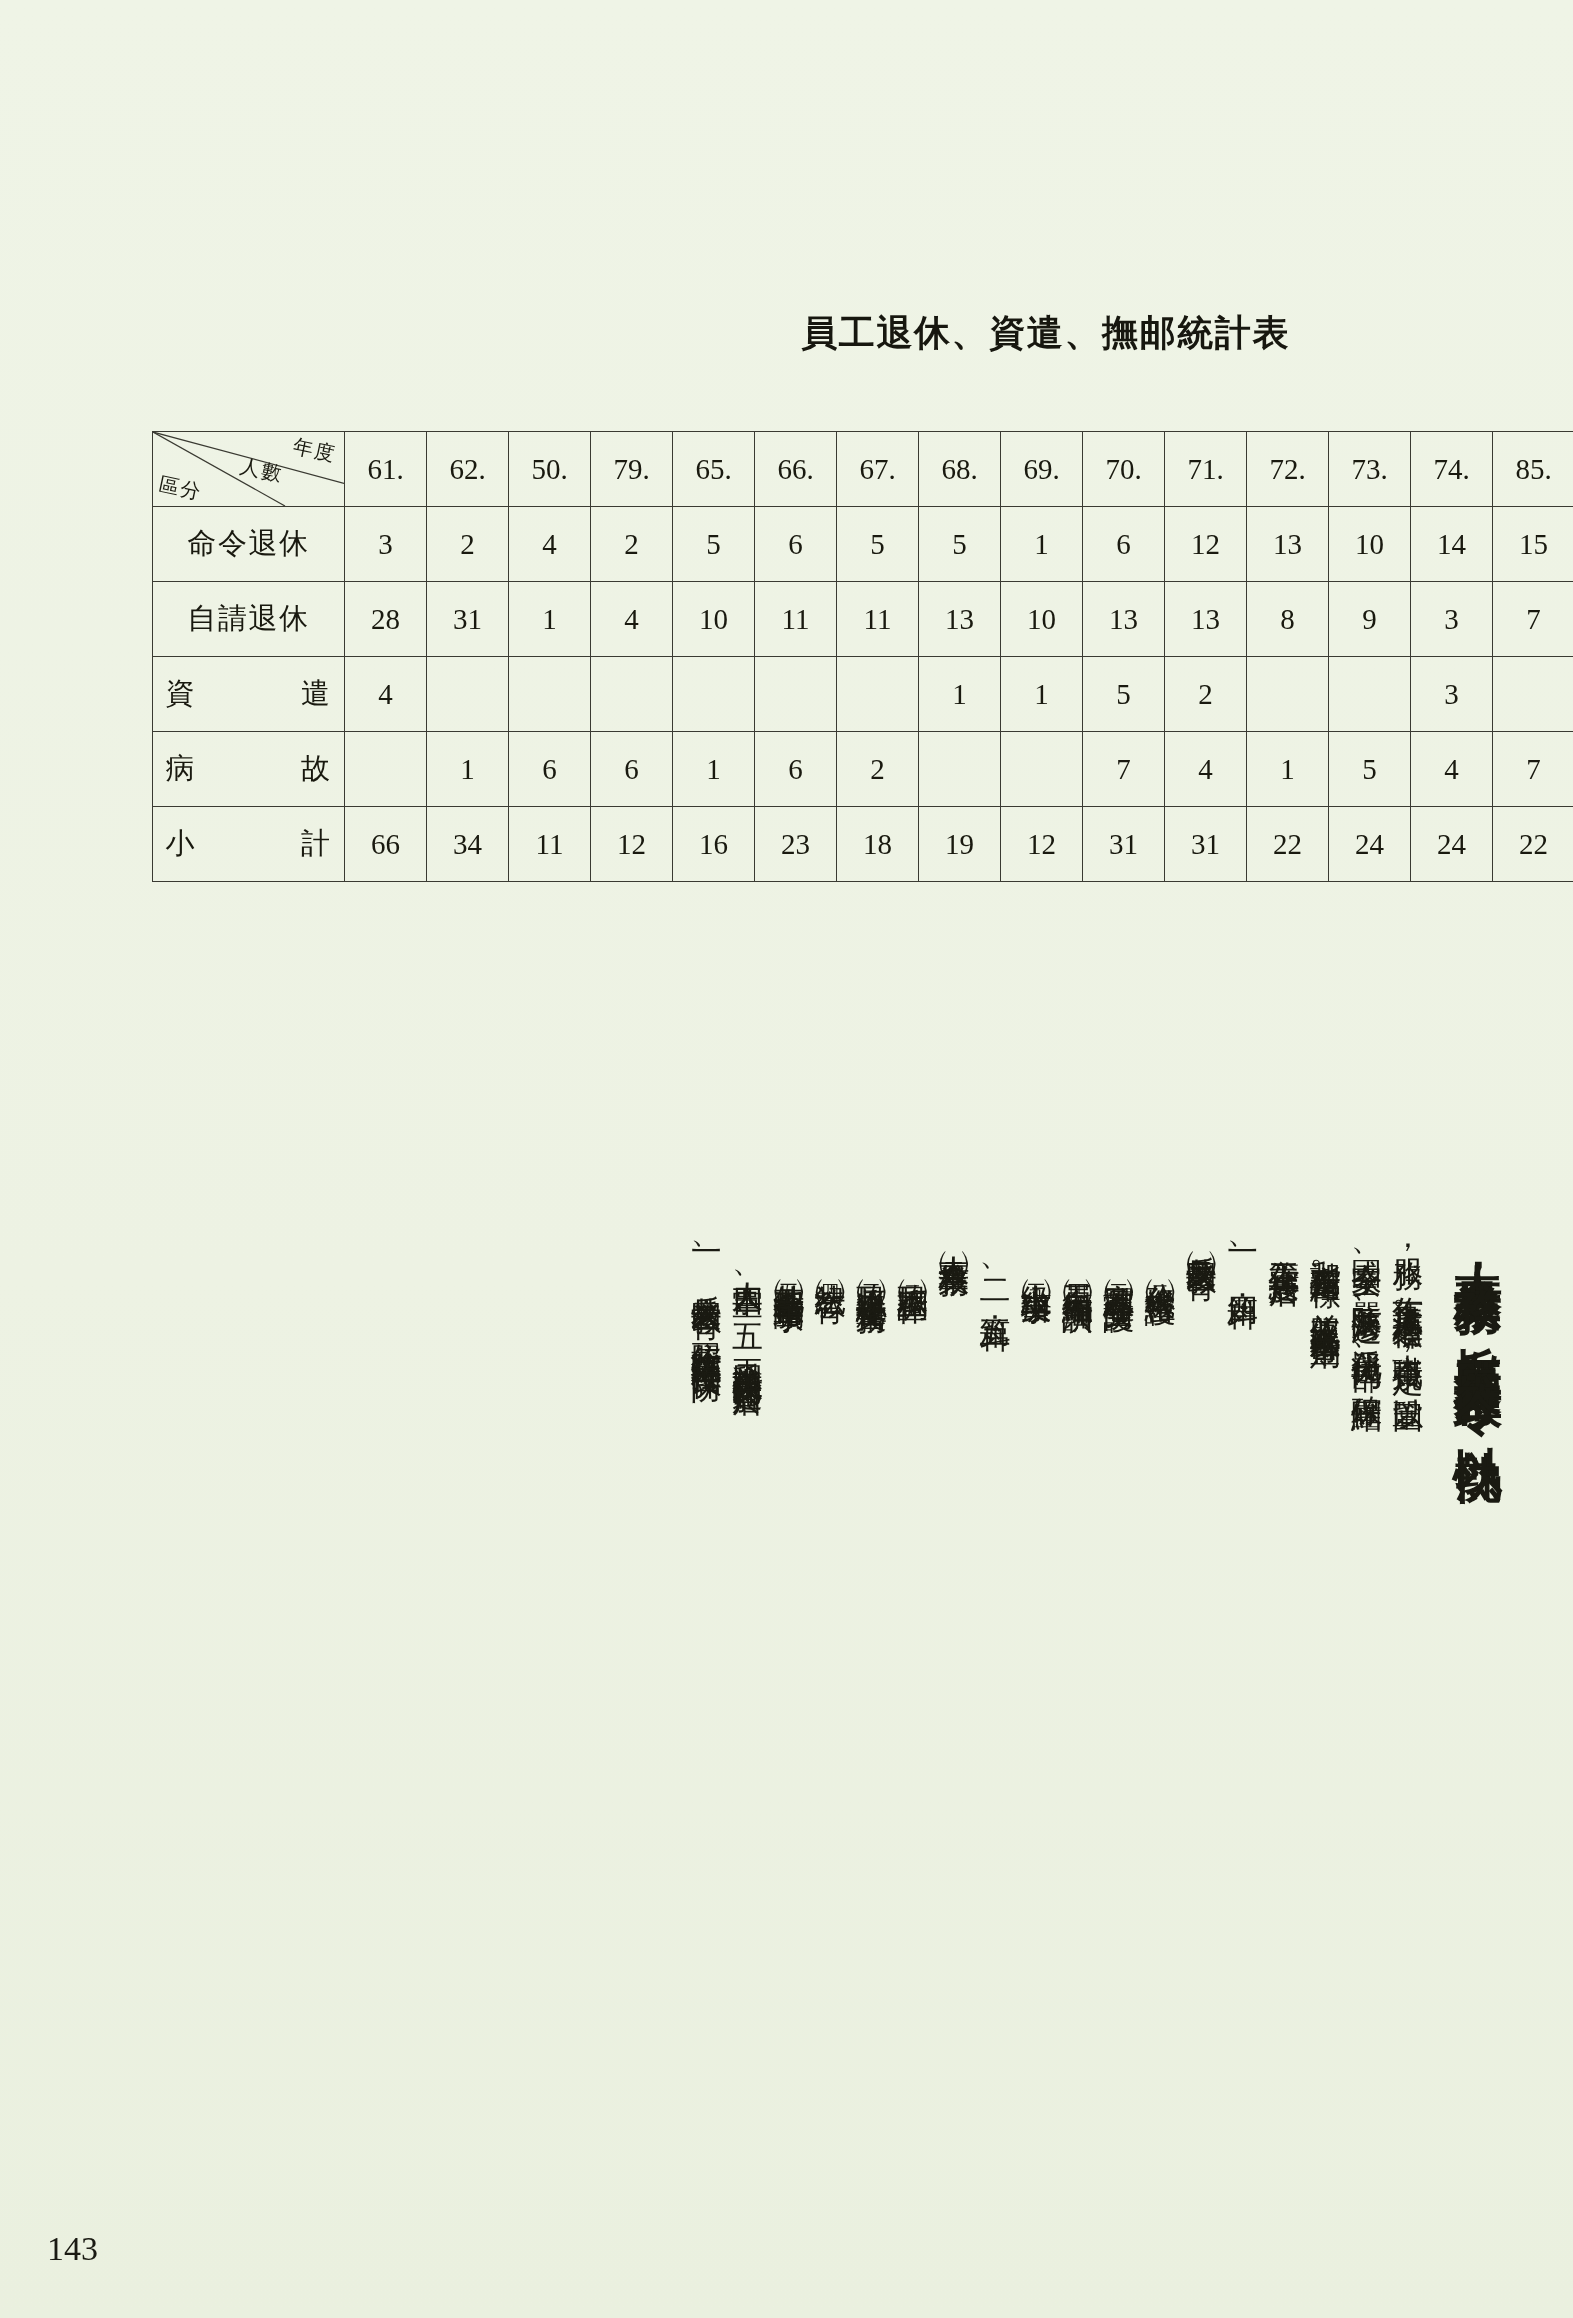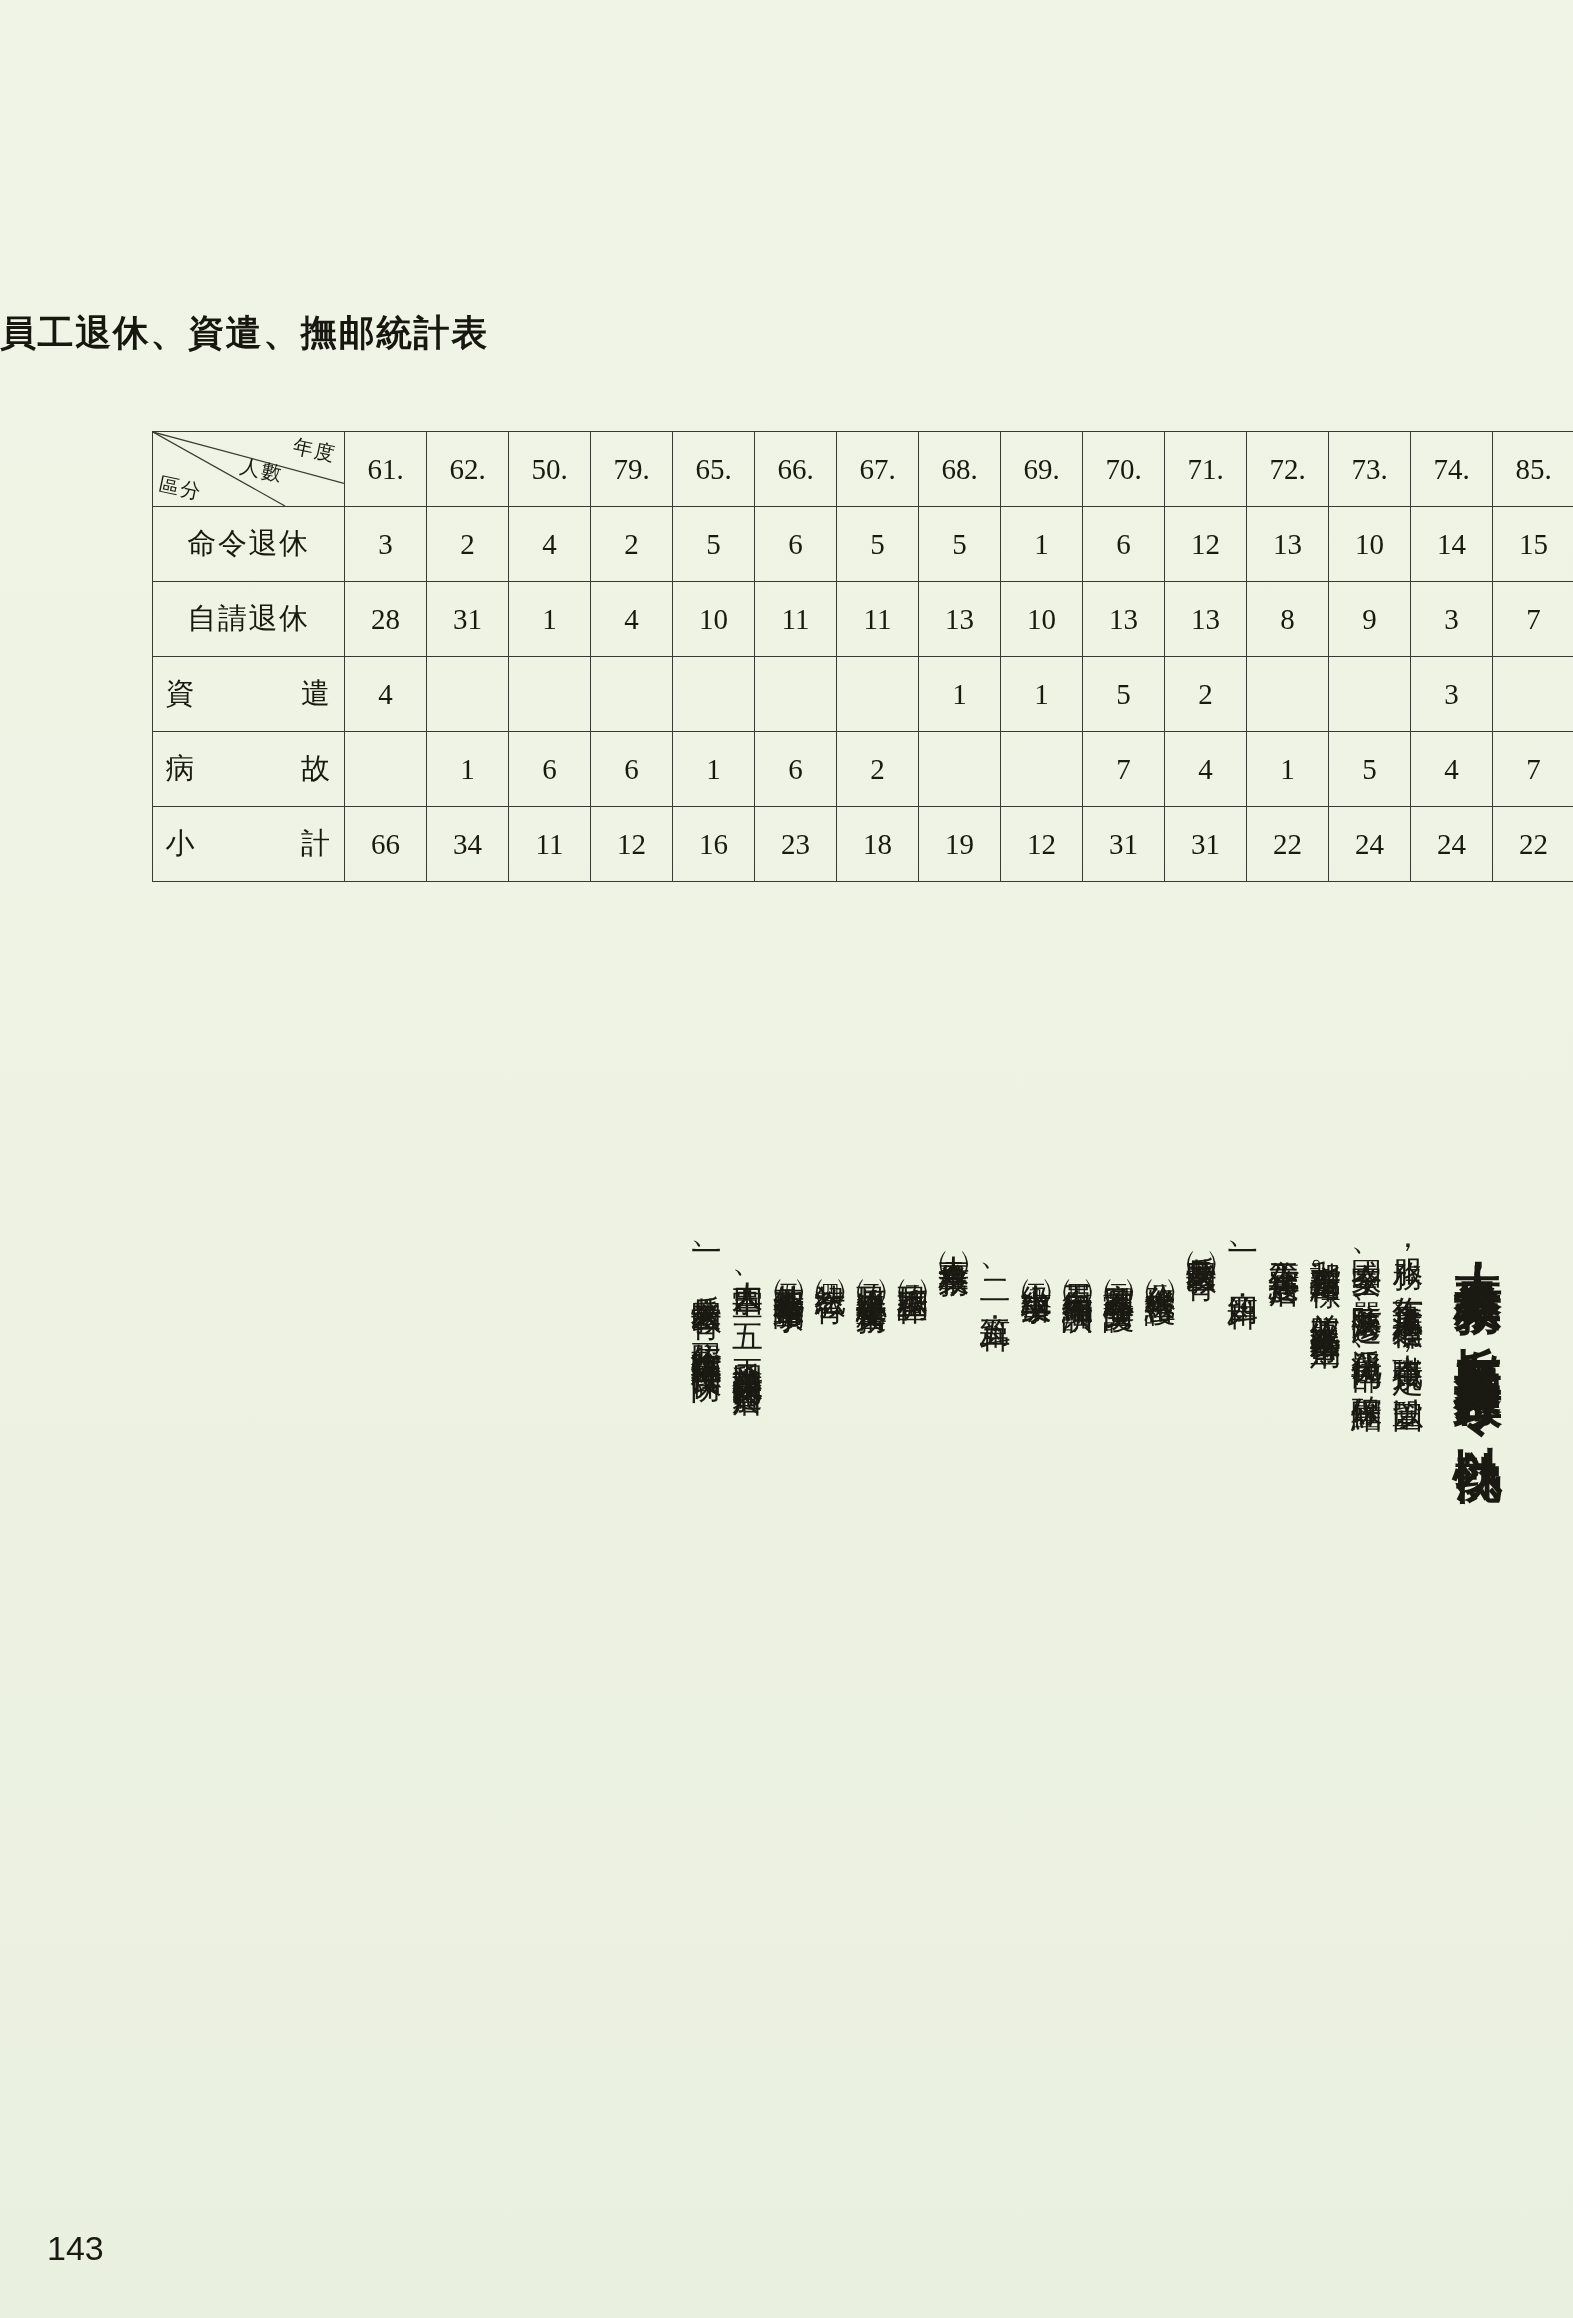--- a/index.html
+++ b/index.html
@@ -20,21 +20,21 @@
     inset: 0;
     background: linear-gradient(180deg, #eff4e6 0%, #edf2e3 55%, #eaf0df 100%);
   }
 
   
   .title-block {
     position: absolute;
     top: 309px;
     left: 0;
     width: 1290px;
-    text-align: left;
+    text-align: right;
   }
   .table-title {
     font-family: "DejaVu Sans", "Liberation Sans", sans-serif;
     font-weight: bold;
     font-size: 36px;
     letter-spacing: 1.6px;
     color: #17170f;
   }
   .table-subtitle {
     margin-top: 17px;
@@ -139,21 +139,21 @@
   .vcol.body    { margin-top: 14px; }
   .vcol.lvl1    { margin-top: 7.8px; }
   .vcol.lvl2    { margin-top: 36px; }
 
   
   .page-number {
     position: absolute;
     left: 47px;
     bottom: 51px;
     font-size: 34px;
-    font-family: Liberation Sans, sans-serif;
+    font-family: Liberation Serif, serif;
     color: #1a1a12;
   }
 </style>
 </head>
 <body>
 
 <div class="page">
 
   <div class="title-block">
     <div class="table-title">員工退休、資遣、撫邮統計表</div>

